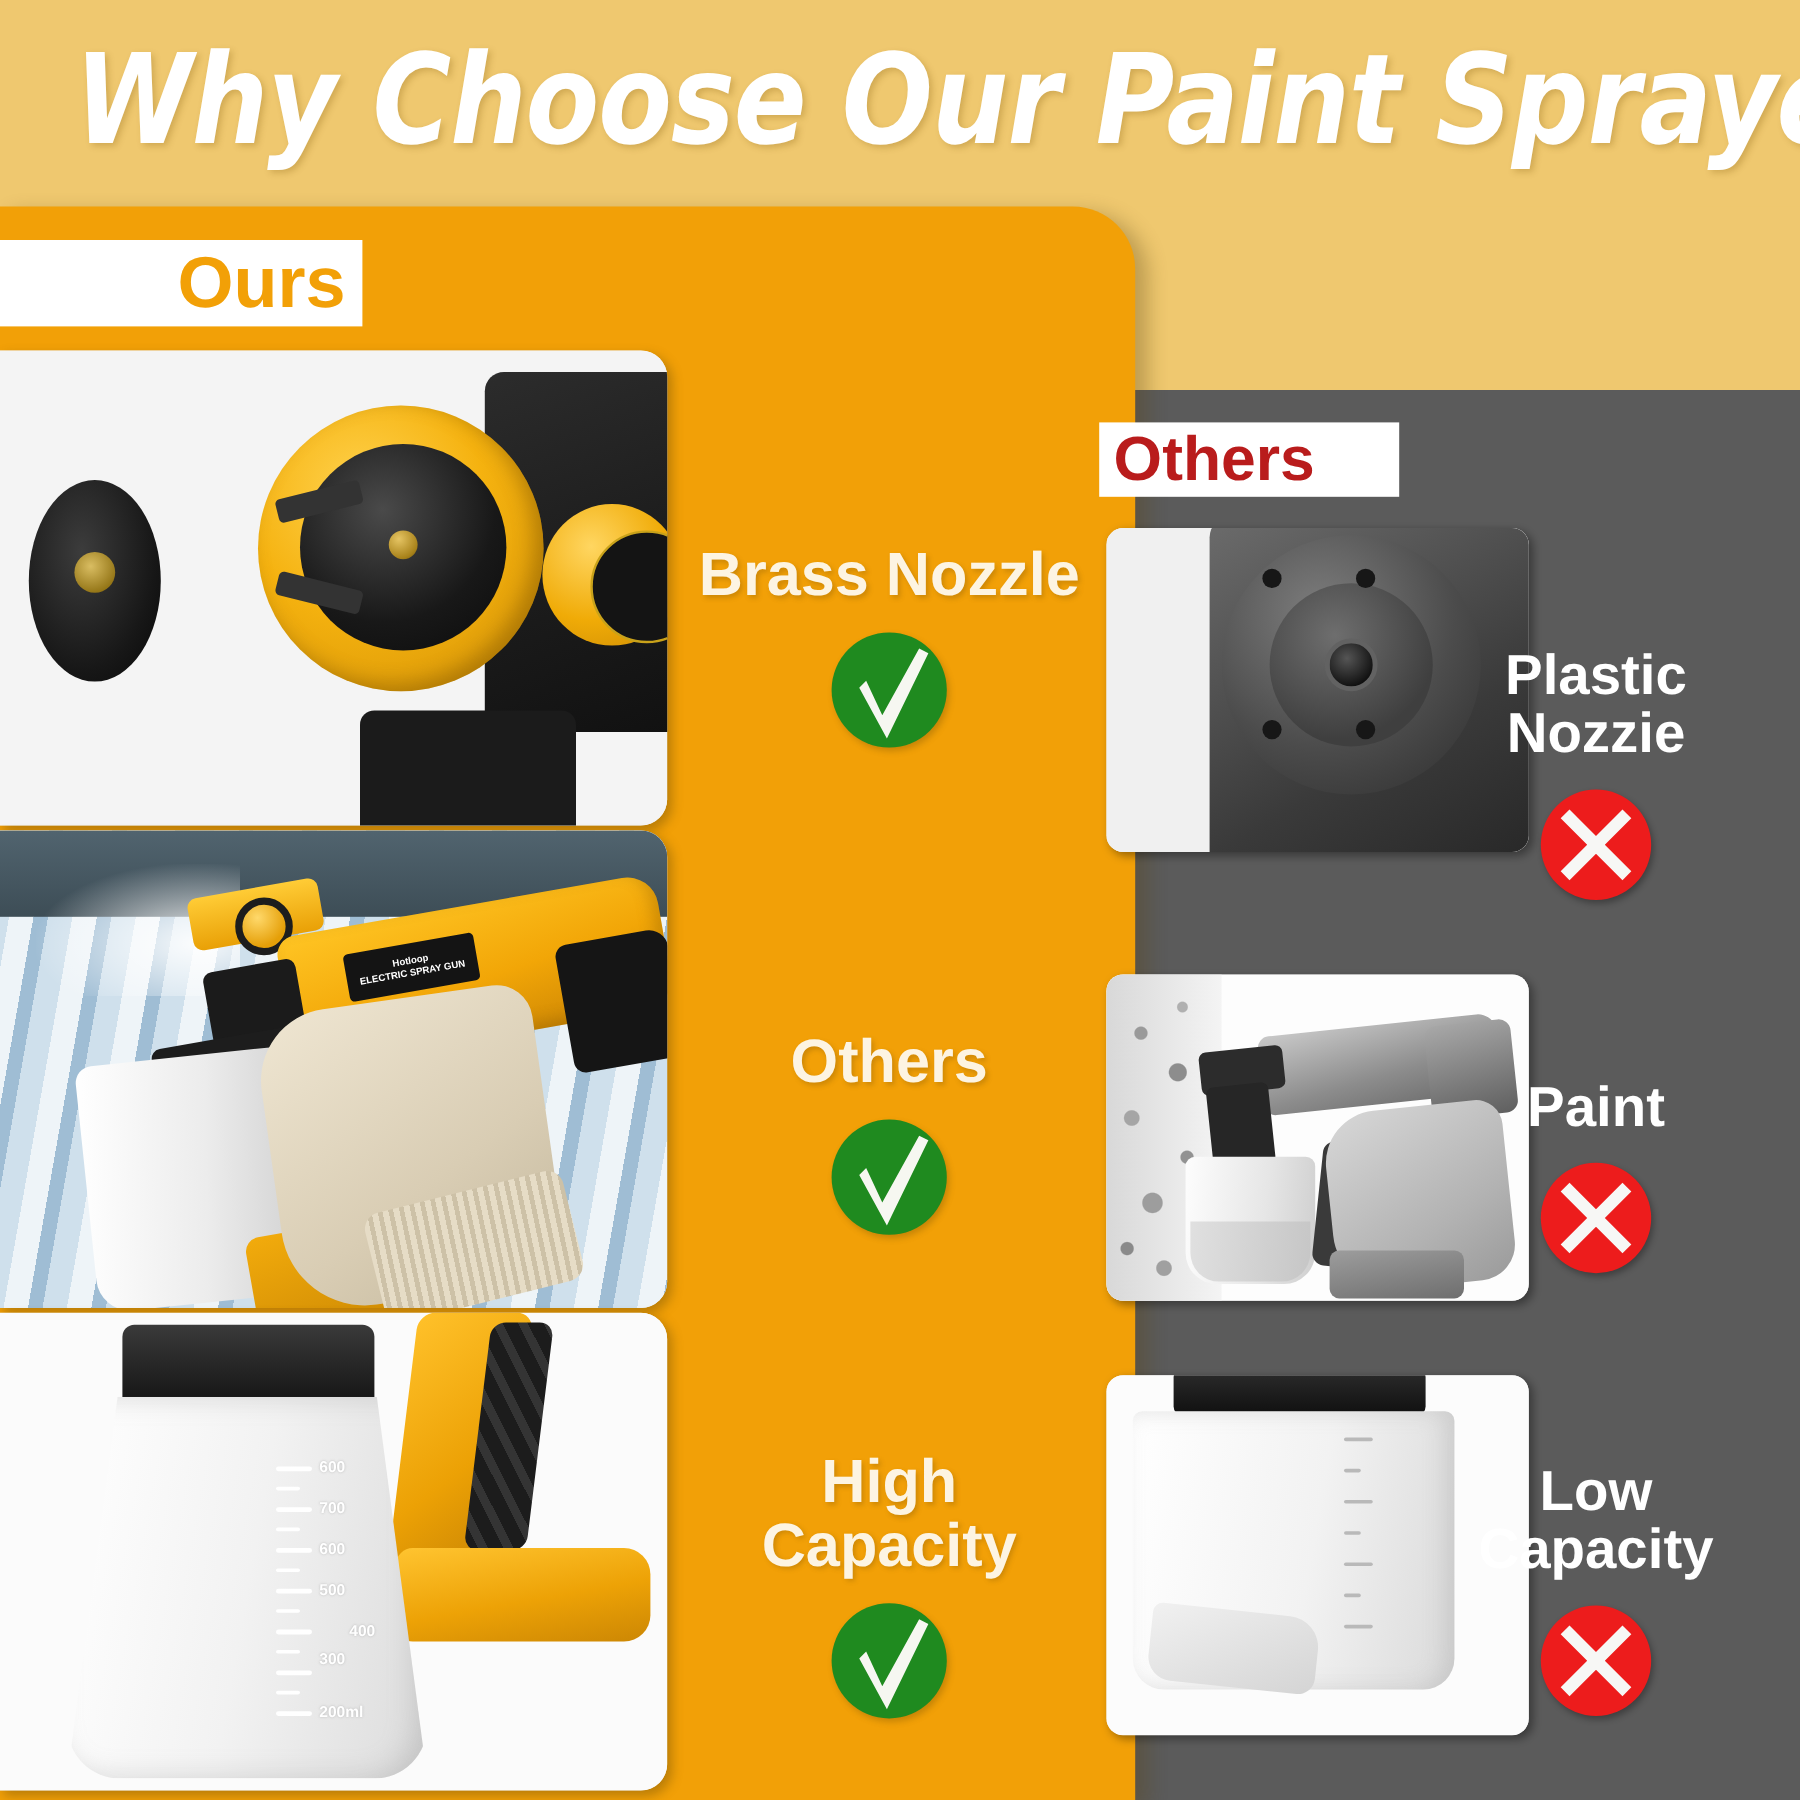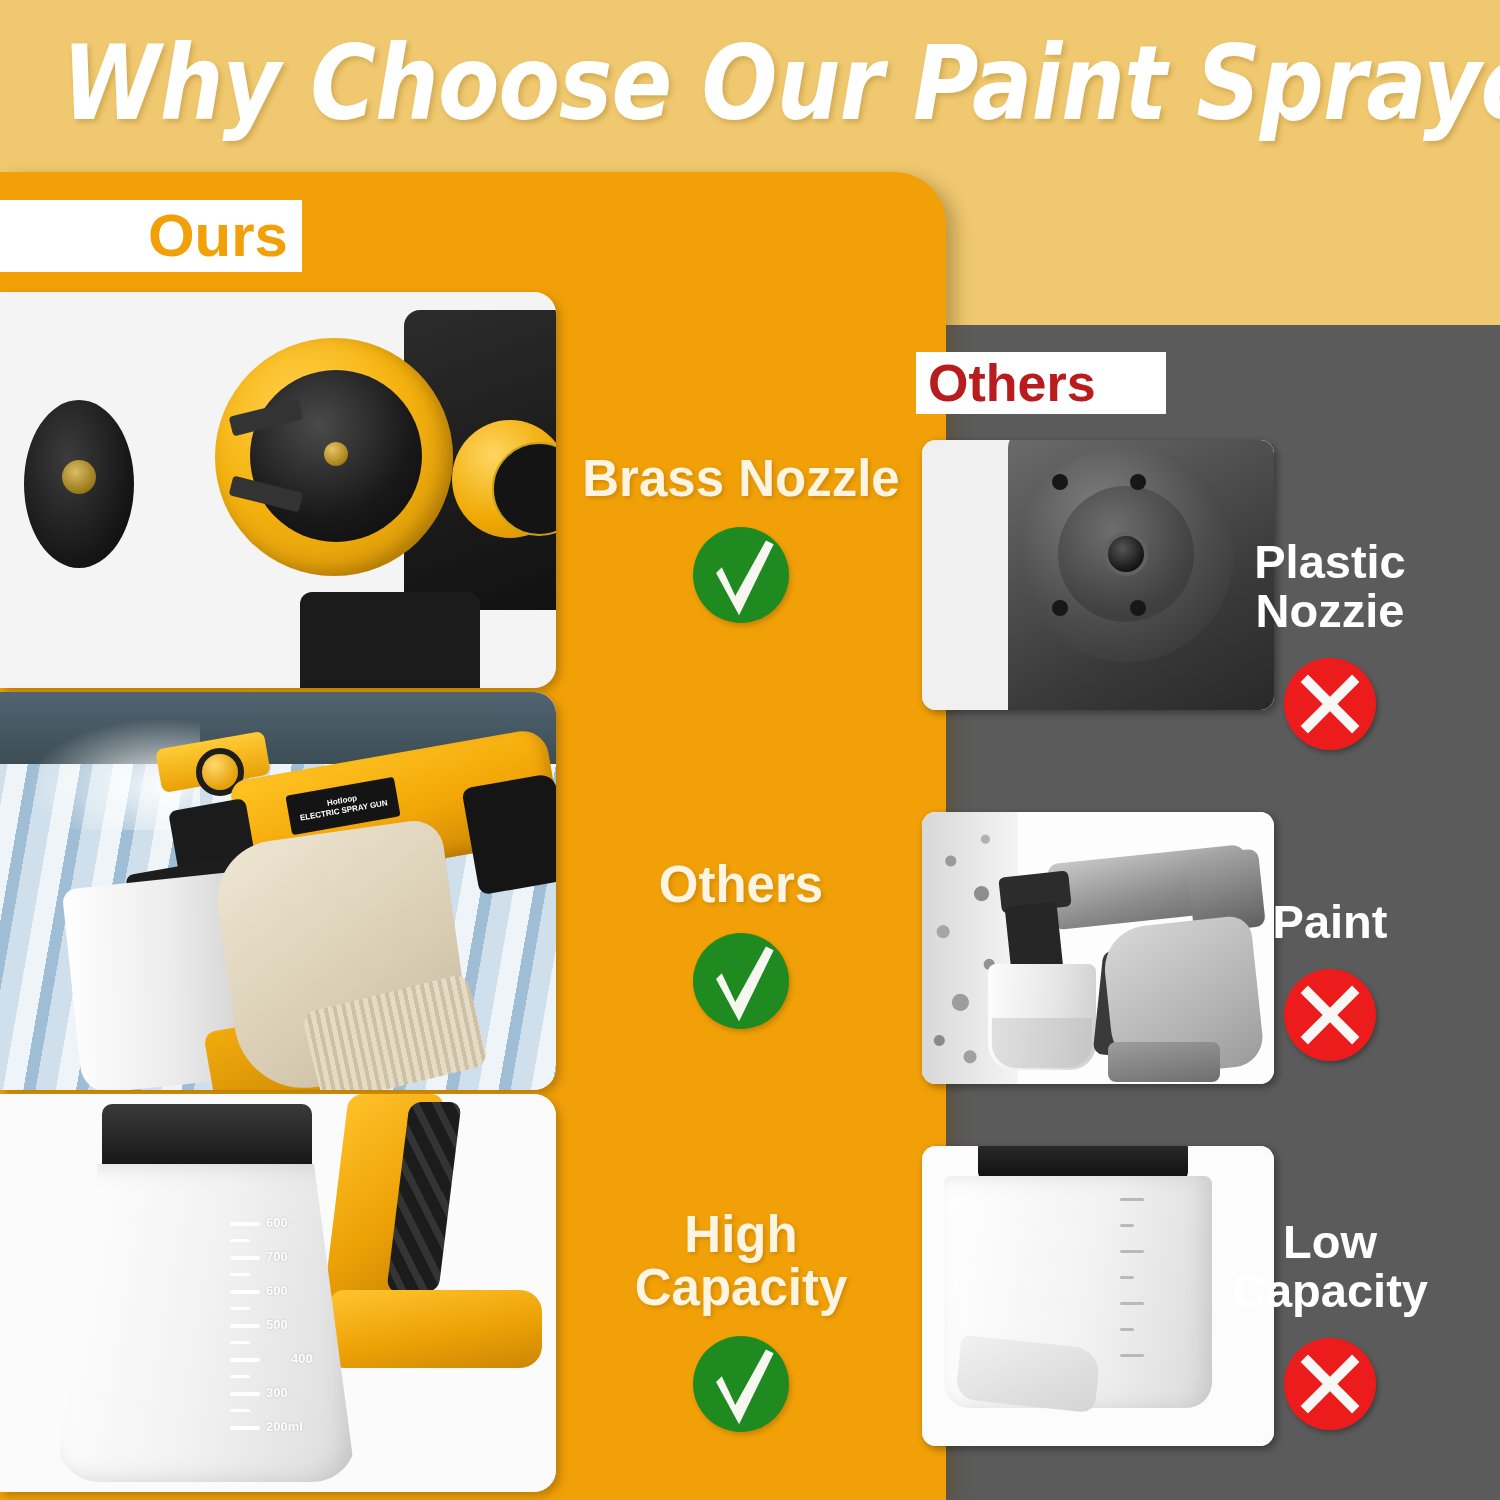--- a/index.html
+++ b/index.html
@@ -572,21 +572,21 @@
           <div class="tk-tick major" style="top: 68px;"></div>
           <div class="tk-num" style="top: 68px;">600</div>
           <div class="tk-tick" style="top: 85px;"></div>
           <div class="tk-tick major" style="top: 102px;"></div>
           <div class="tk-num" style="top: 102px;">500</div>
           <div class="tk-tick" style="top: 119px;"></div>
           <div class="tk-tick major" style="top: 136px;"></div>
           <div class="tk-num" style="top: 136px; margin-left: 25px;">400</div>
           <div class="tk-tick" style="top: 153px;"></div>
           <div class="tk-tick major" style="top: 170px;"></div>
-          <div class="tk-num" style="top: 170px;">300</div>
+          <div class="tk-num" style="top: 160px;">300</div>
           <div class="tk-tick" style="top: 187px;"></div>
           <div class="tk-tick major" style="top: 204px;"></div>
           <div class="tk-num" style="top: 204px;">200ml</div>
         </div>
     </div>
   </div>
 
   <div class="photo-card photo-others others-photo-1">
     <div class="photo-inner">
       <div class="on-bg"></div>

